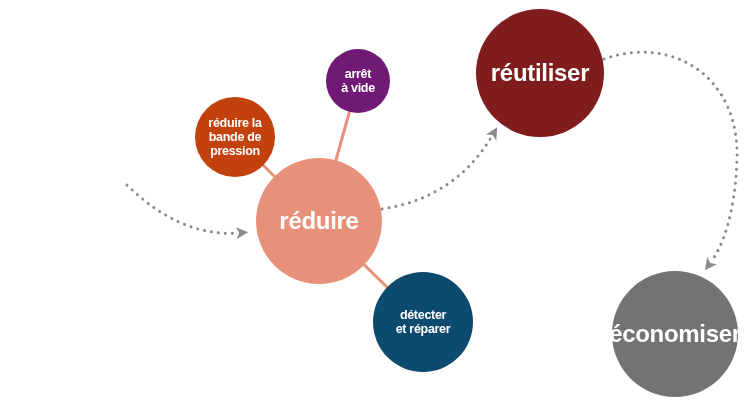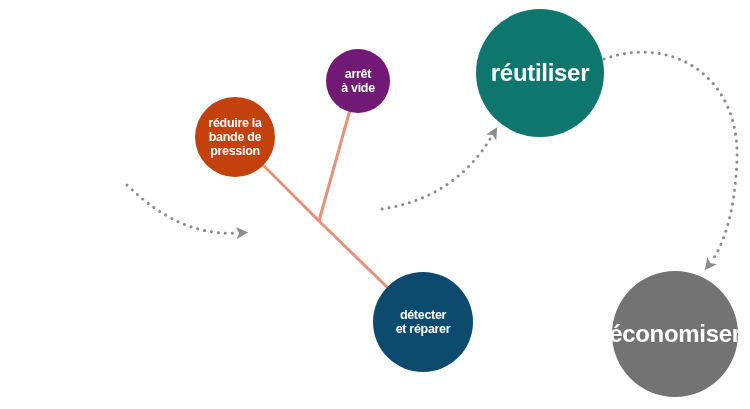--- a/index.html
+++ b/index.html
@@ -81,27 +81,30 @@
     <span class="node-label">réduire la
 bande de
 pression</span>
   </div>
 
   <div class="node small" id="node-arret" style="background-color: #701a75;">
     <span class="node-label">arrêt
 à vide</span>
   </div>
 
+  <div class="node big" id="node-reduire" style="background-color: rgb(232, 145, 122);">
+    <span class="node-label">réduire</span>
+  </div>
 
   <div class="node small" id="node-detecter" style="background-color: #0c4a6e;">
     <span class="node-label">détecter
 et réparer</span>
   </div>
 
-  <div class="node big" id="node-reutiliser" style="background-color: #0f766e;">
+  <div class="node big" id="node-reutiliser" style="background-color: #7f1d1d;">
     <span class="node-label">réutiliser</span>
   </div>
 
   <div class="node big" id="node-economiser" style="background-color: #737373;">
     <span class="node-label">économiser</span>
   </div>
 
 </div>
 
 </body></html>

